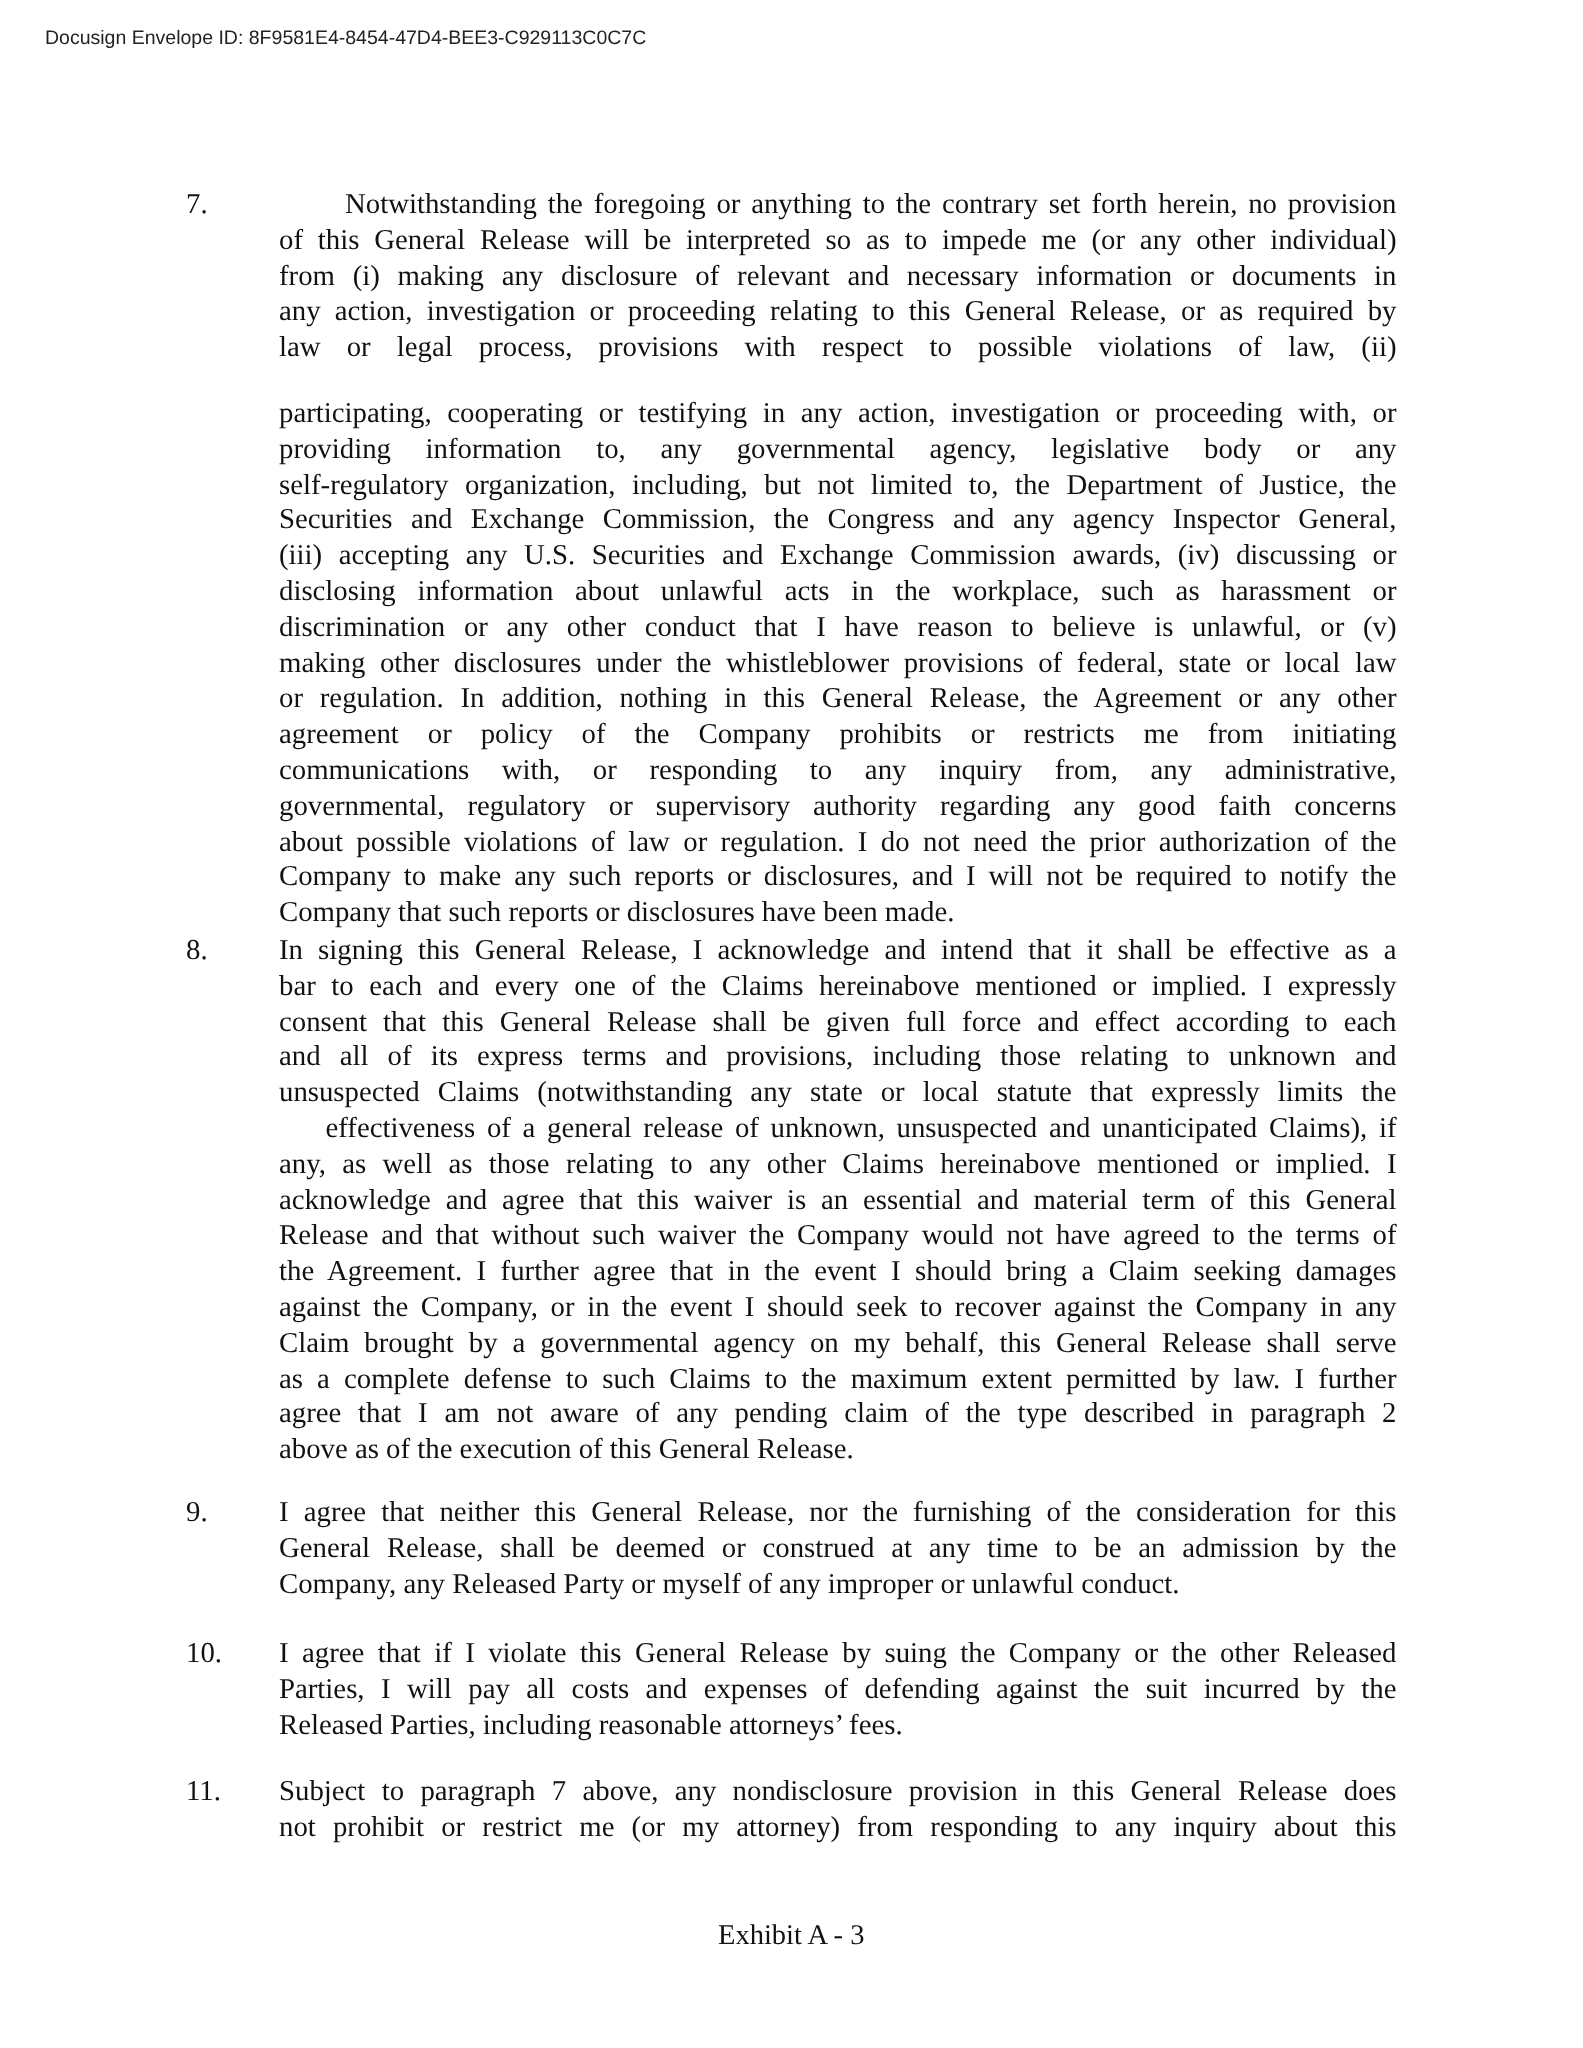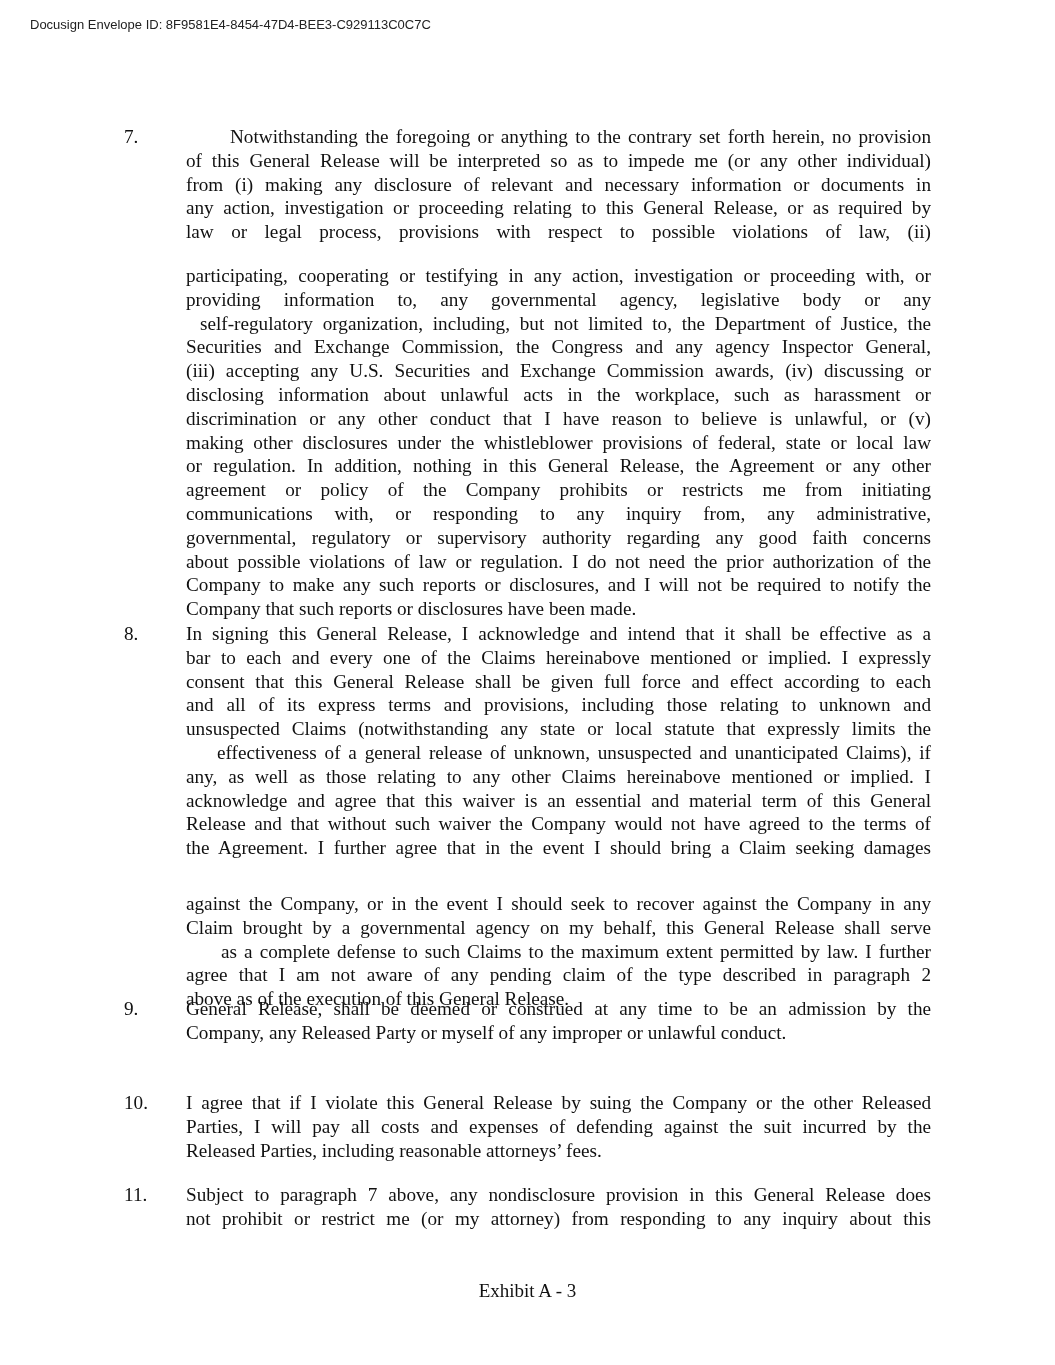--- a/index.html
+++ b/index.html
@@ -50,21 +50,21 @@
         <div class="ln">
           <span style="display: block; text-align: justify; text-align-last: justify; white-space: nowrap;">law or legal process, provisions with respect to possible violations of law, (ii)</span>
         </div>
         <div class="ln">
           <span style="display: block; text-align: justify; text-align-last: justify; white-space: nowrap; margin-top: 20px;">participating, cooperating or testifying in any action, investigation or proceeding with, or</span>
         </div>
         <div class="ln">
           <span style="display: block; text-align: justify; text-align-last: justify; white-space: nowrap;">providing information to, any governmental agency, legislative body or any</span>
         </div>
         <div class="ln">
-          <span style="display: block; text-align: justify; text-align-last: justify; white-space: nowrap; margin-left: 14px;">self-regulatory organization, including, but not limited to, the Department of Justice, the</span>
+          <span style="display: block; text-align: justify; text-align-last: justify; white-space: nowrap;">self-regulatory organization, including, but not limited to, the Department of Justice, the</span>
         </div>
         <div class="ln">
           <span style="display: block; text-align: justify; text-align-last: justify; white-space: nowrap;">Securities and Exchange Commission, the Congress and any agency Inspector General,</span>
         </div>
         <div class="ln">
           <span style="display: block; text-align: justify; text-align-last: justify; white-space: nowrap;">(iii) accepting any U.S. Securities and Exchange Commission awards, (iv) discussing or</span>
         </div>
         <div class="ln">
           <span style="display: block; text-align: justify; text-align-last: justify; white-space: nowrap;">disclosing information about unlawful acts in the workplace, such as harassment or</span>
         </div>
@@ -124,39 +124,42 @@
         <div class="ln">
           <span style="display: block; text-align: justify; text-align-last: justify; white-space: nowrap;">acknowledge and agree that this waiver is an essential and material term of this General</span>
         </div>
         <div class="ln">
           <span style="display: block; text-align: justify; text-align-last: justify; white-space: nowrap;">Release and that without such waiver the Company would not have agreed to the terms of</span>
         </div>
         <div class="ln">
           <span style="display: block; text-align: justify; text-align-last: justify; white-space: nowrap;">the Agreement.  I further agree that in the event I should bring a Claim seeking damages</span>
         </div>
         <div class="ln">
-          <span style="display: block; text-align: justify; text-align-last: justify; white-space: nowrap; margin-top: 32px;">against the Company, or in the event I should seek to recover against the Company in any</span>
+          <span style="display: block; text-align: justify; text-align-last: justify; white-space: nowrap;">against the Company, or in the event I should seek to recover against the Company in any</span>
         </div>
         <div class="ln">
           <span style="display: block; text-align: justify; text-align-last: justify; white-space: nowrap;">Claim brought by a governmental agency on my behalf, this General Release shall serve</span>
         </div>
         <div class="ln">
-          <span style="display: block; text-align: justify; text-align-last: justify; white-space: nowrap; margin-left: 35px;">as a complete defense to such Claims to the maximum extent permitted by law.  I further</span>
+          <span style="display: block; text-align: justify; text-align-last: justify; white-space: nowrap;">as a complete defense to such Claims to the maximum extent permitted by law.  I further</span>
         </div>
         <div class="ln">
           <span style="display: block; text-align: justify; text-align-last: justify; white-space: nowrap;">agree that I am not aware of any pending claim of the type described in paragraph 2</span>
         </div>
         <div class="ln last">
           <span style="display: block; text-align: justify; text-align-last: left; white-space: nowrap;">above as of the execution of this General Release.</span>
         </div>
       </div>
     </div>
     <div class="para" style="top: 997px;">
       <div class="num">9.</div>
       <div class="body">
+        <div class="ln">
+          <span style="display: block; text-align: justify; text-align-last: justify; white-space: nowrap;">I agree that neither this General Release, nor the furnishing of the consideration for this</span>
+        </div>
         <div class="ln">
           <span style="display: block; text-align: justify; text-align-last: justify; white-space: nowrap;">General Release, shall be deemed or construed at any time to be an admission by the</span>
         </div>
         <div class="ln last">
           <span style="display: block; text-align: justify; text-align-last: left; white-space: nowrap;">Company, any Released Party or myself of any improper or unlawful conduct.</span>
         </div>
       </div>
     </div>
     <div class="para" style="top: 1091px;">
       <div class="num">10.</div>

